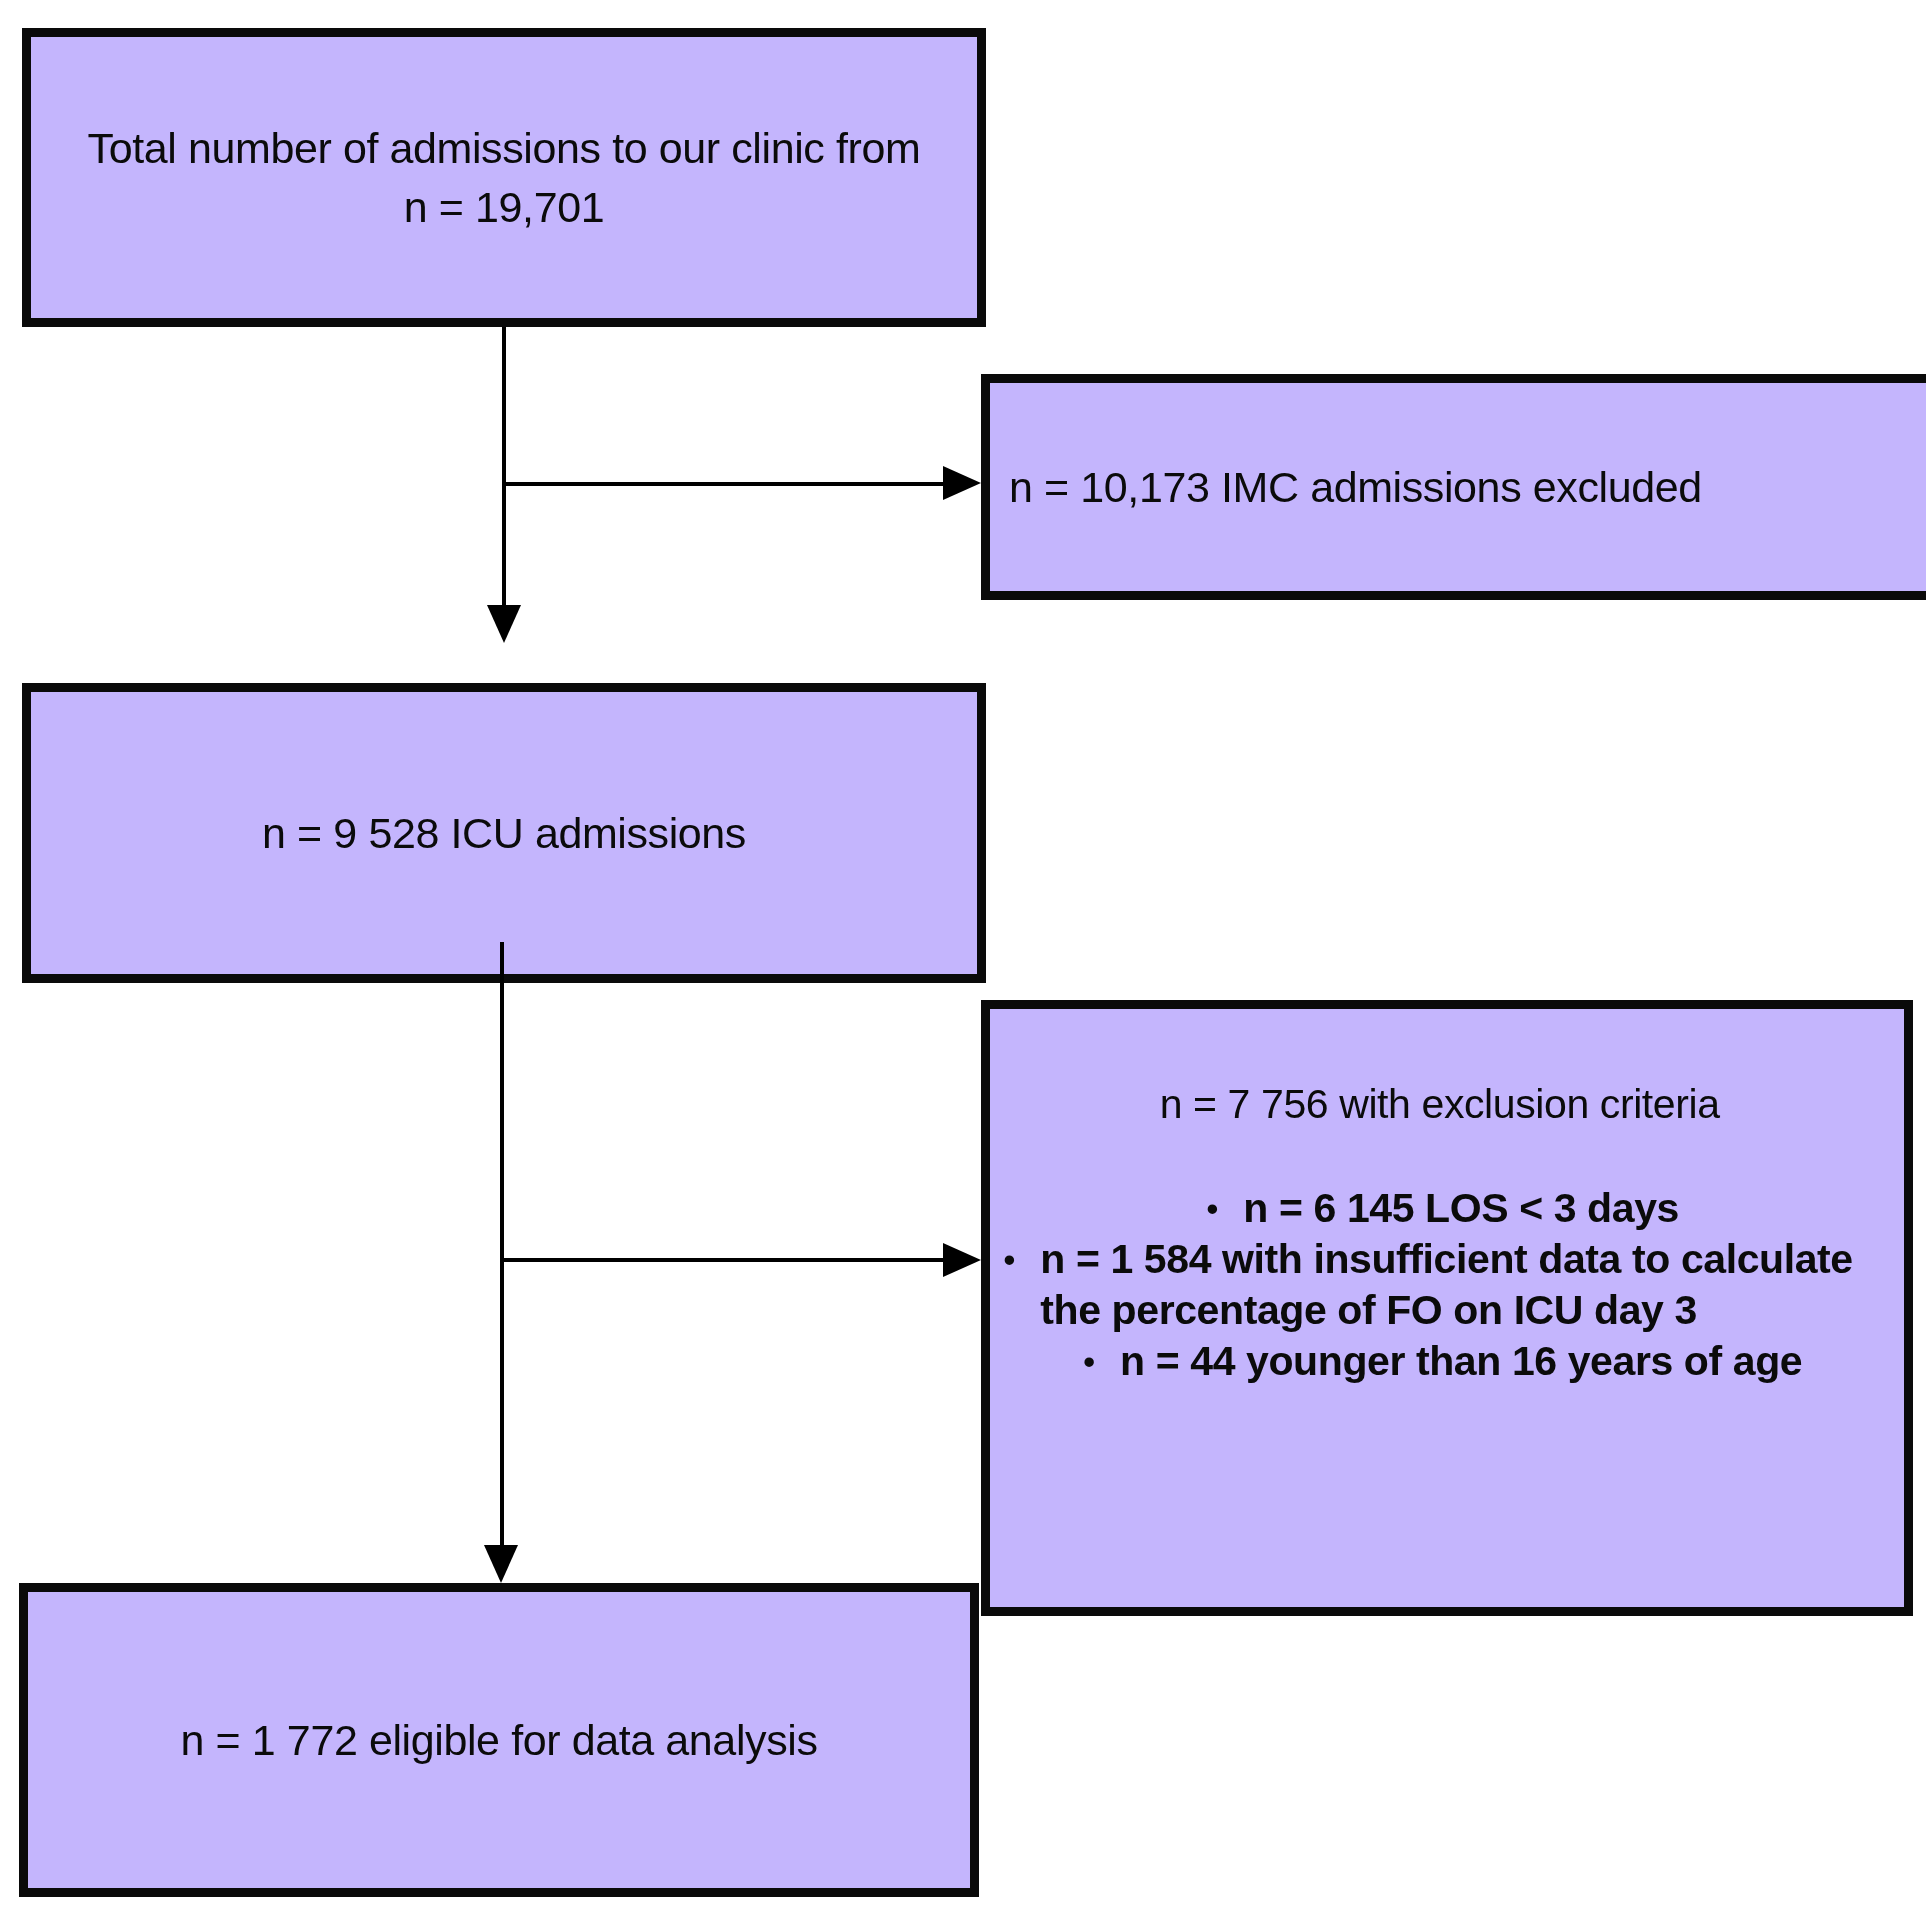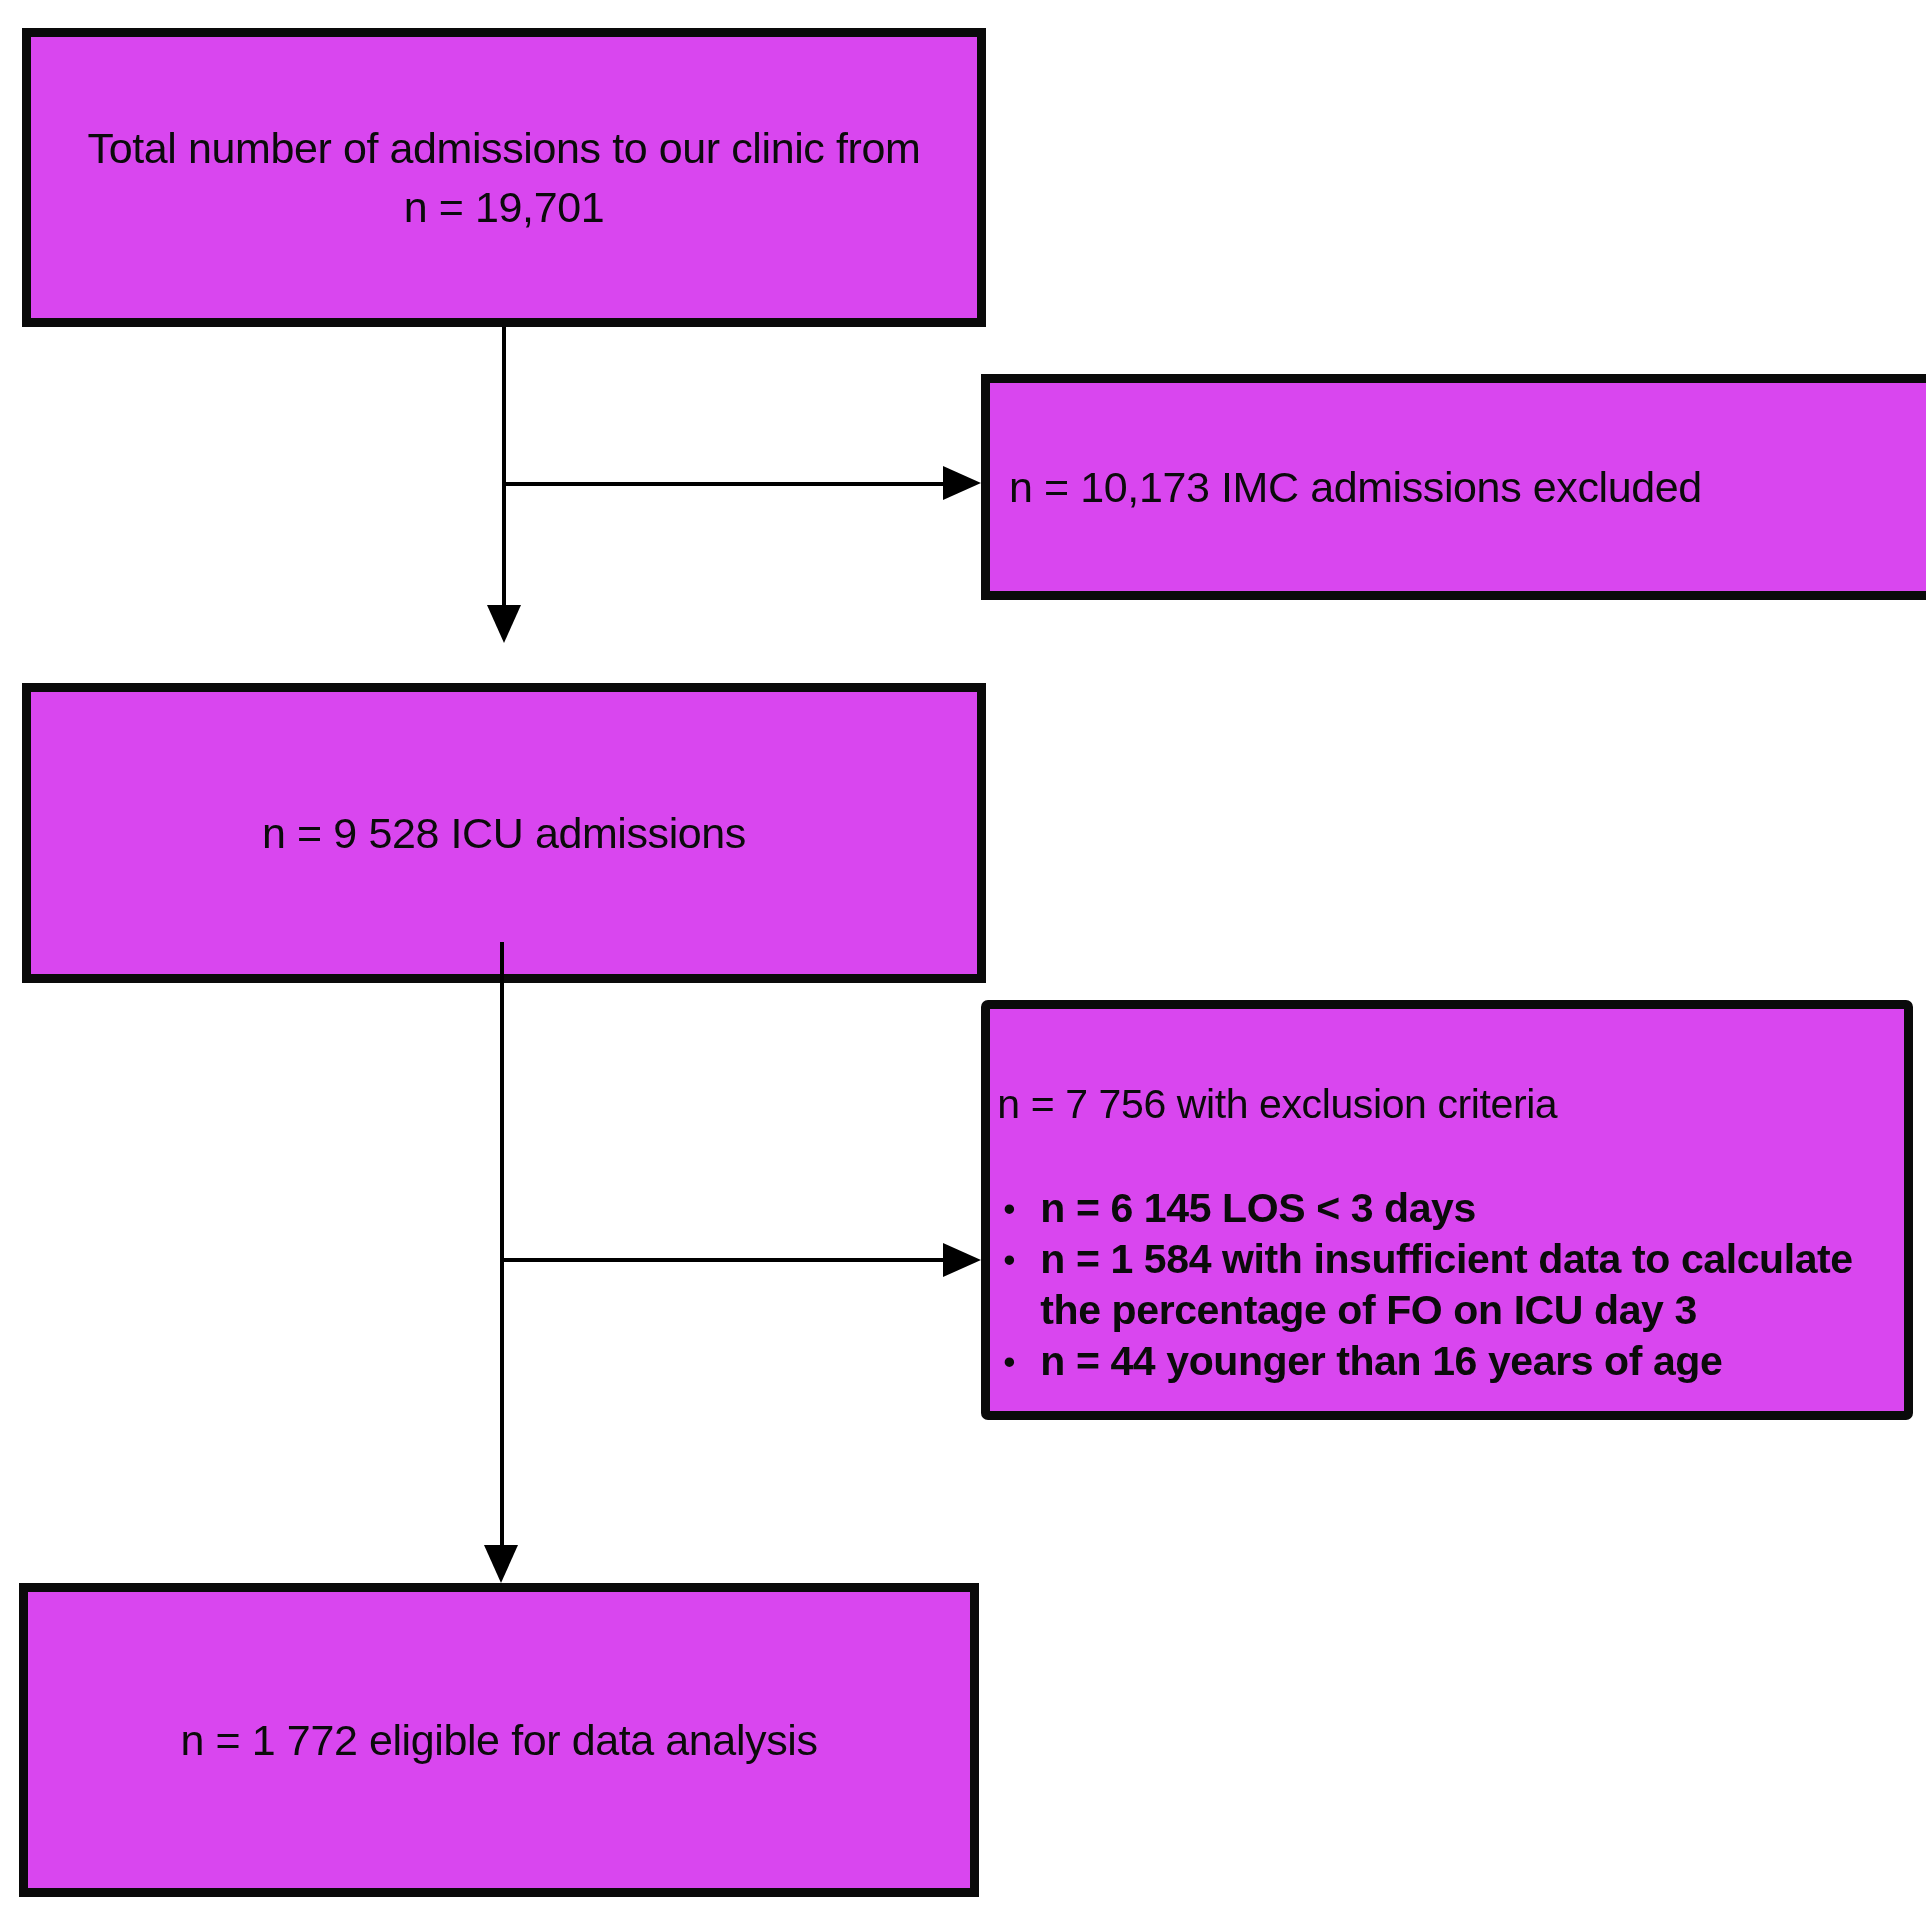--- a/index.html
+++ b/index.html
@@ -13,37 +13,37 @@
     height: 1914px;
     background: #ffffff;
     font-family: "Liberation Sans", "DejaVu Sans", sans-serif;
     color: #0b0b0b;
     overflow: hidden;
   }
   .box {
     position: absolute;
     box-sizing: border-box;
     border: 9.5px solid #0a0a0a;
-    background: #d946ef;
+    background: #c4b5fd;
     display: flex;
     flex-direction: column;
     justify-content: center;
     align-items: center;
     text-align: center;
     font-size: 43px;
     letter-spacing: -0.4px;
     line-height: 59px;
   }
   #box-total      { left: 22px;   top: 28px;   width: 964px; height: 299px; }
   #box-imc        { left: 981px; top: 374px;  width: 1072px; height: 226px;
                     align-items: flex-start; text-align: left; padding-left: 19px; padding-right: 13px; }
   #box-icu        { left: 22px;   top: 643px;  width: 964px; height: 300px; margin-top: 40px; }
-  #box-exclusion  { left: 981px; top: 1000px; width: 932px; height: 420px;
-                    align-items: flex-start; justify-content: flex-start; text-align: left;
-                    padding: 70px 22px 0 7.3px; font-size: 41px; line-height: 51px; border-radius: 7px; }
+  #box-exclusion  { left: 981px; top: 1000px; width: 932px; height: 616px;
+                    align-items: center; justify-content: flex-start; text-align: left;
+                    padding: 70px 22px 0 7.3px; font-size: 41px; line-height: 51px; }
   #box-eligible   { left: 19px;   top: 1583px; width: 960px; height: 314px; }
 
   .excl-header { margin: 0 0 53px 0; }
   .bullet-row  { display: flex; align-items: flex-start; }
   .bullet-mark { flex: 0 0 43px; padding-left: 5.9px; box-sizing: border-box; font-size: 35px; }
   .bullet-text { flex: 1 1 auto; font-weight: bold; }
 
   .line { position: absolute; background: #000000; }
   #vline-1 { left: 502px; top: 327px;  width: 4.4px;  height: 280px; }
   #hline-1 { left: 504px; top: 482px;  width: 440px; height: 4.4px; }

